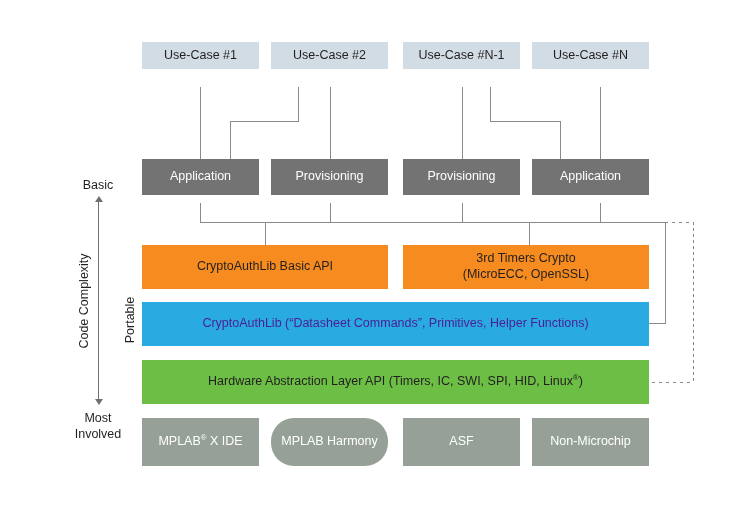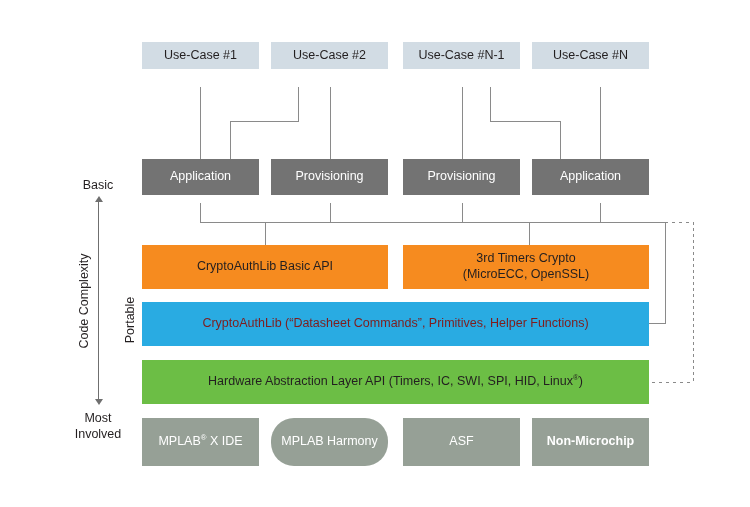--- a/index.html
+++ b/index.html
@@ -40,21 +40,21 @@
   .orange{
     background:#f68b1f;
     color:#231f20;
     font-size:12.5px;
     height:44px;
   }
 
   
   .blue{
     background:#29abe2;
-    color:#7f1d1d;
+    color:#4c1d95;
     font-size:12.5px;
     height:44px;
   }
 
   
   .green{
     background:#6cbe45;
     color:#231f20;
     font-size:12.5px;
     height:44px;
@@ -185,17 +185,17 @@
 
   <div class="box tool" style="left:142px;top:418px;width:117px;">
     <span><span>MPLAB</span><sup>®</sup><span> X IDE</span></span>
   </div>
   <div class="box tool" style="left:271px;top:418px;width:117px;border-radius:23px;">
     <span>MPLAB Harmony</span>
   </div>
   <div class="box tool" style="left:403px;top:418px;width:117px;">
     <span>ASF</span>
   </div>
-  <div class="box tool" style="left:532px;top:418px;width:117px;font-weight:bold;">
+  <div class="box tool" style="left:532px;top:418px;width:117px;">
     <span>Non-Microchip</span>
   </div>
 
 </div>
 
 </body></html>

